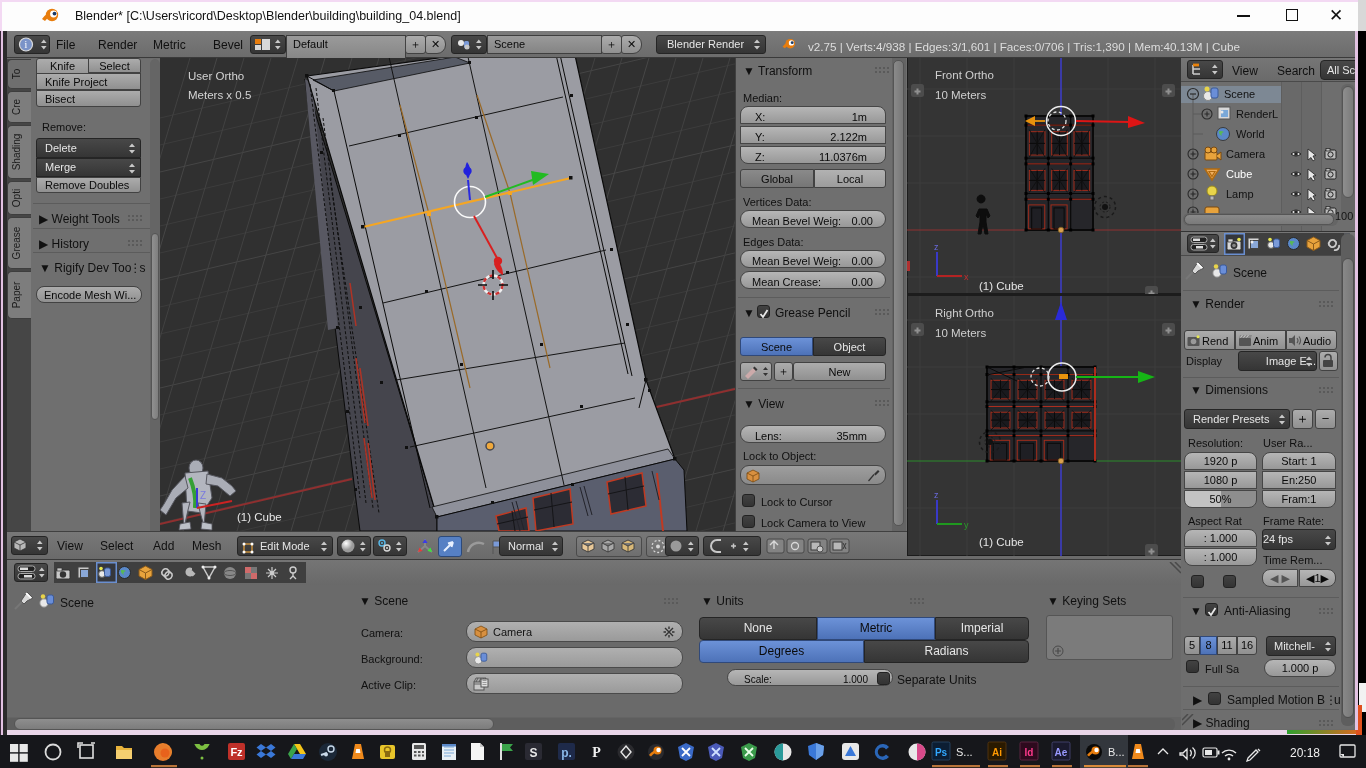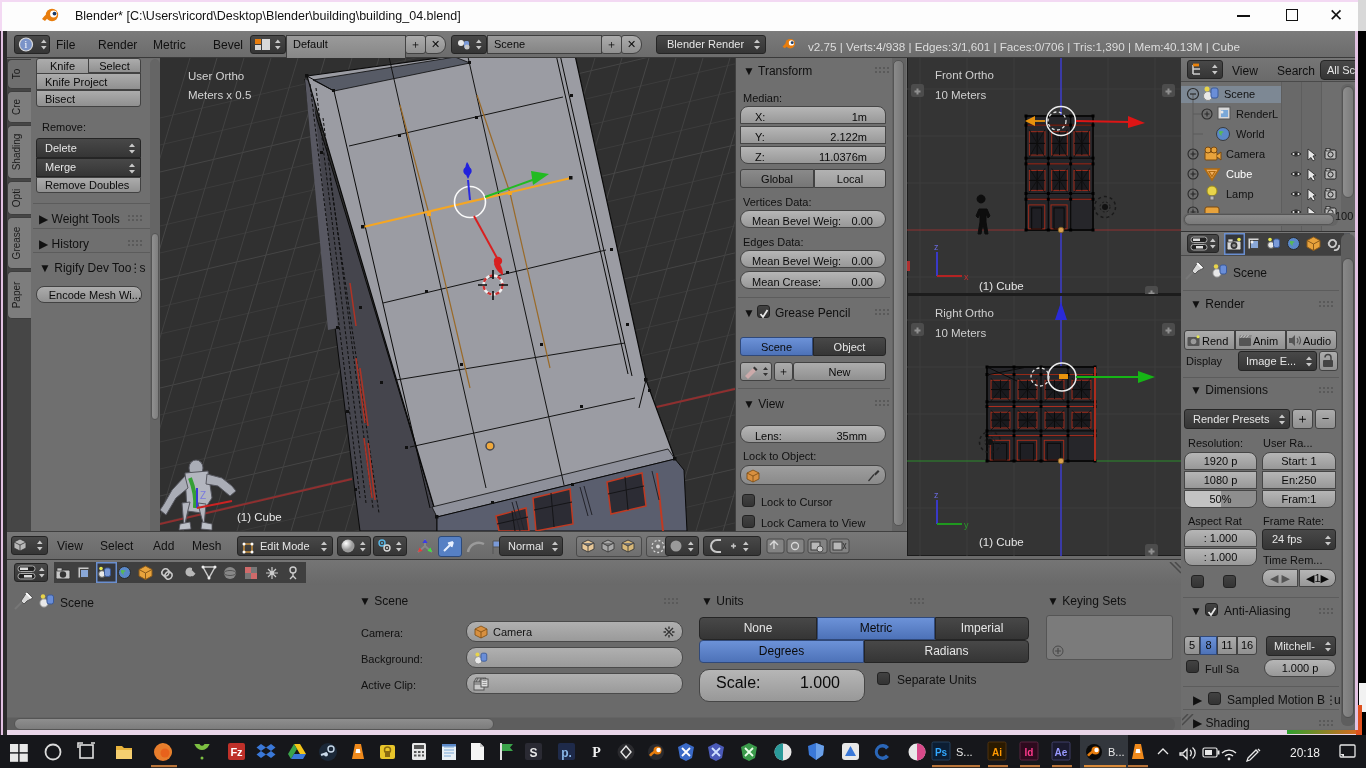--- a/index.html
+++ b/index.html
@@ -108,21 +108,21 @@
       </svg></div>
  <div class="a btn" style="left:5px;top:118px;width:105px;height:16px;line-height:15px;border-radius:0 0 3px 3px;text-align:left;padding-left:8px">Remove Doubles</div>
  <div class="a sep" style="left:2px;top:144px;width:125px"></div>
  <div class="a phdr" style="left:8px;top:153px">▶ Weight Tools</div>
  <div class="a grip" style="left:96px;top:155px"></div>
  <div class="a sep" style="left:2px;top:169px;width:125px"></div>
  <div class="a phdr" style="left:8px;top:178px">▶ History</div>
  <div class="a grip" style="left:96px;top:180px"></div>
  <div class="a sep" style="left:2px;top:193px;width:125px"></div>
  <div class="a phdr" style="left:8px;top:202px">▼ Rigify Dev To<span style="letter-spacing:-2px">o⋮</span>s</div>
- <div class="a btn" style="left:5px;top:227px;width:106px;height:17px;border-radius:8px;line-height:16px;text-align:right;padding-left:7px">Encode Mesh Wi...</div>
+ <div class="a btn" style="left:5px;top:227px;width:106px;height:17px;border-radius:8px;line-height:16px;text-align:left;padding-left:7px">Encode Mesh Wi...</div>
  <div class="a" style="left:119px;top:0px;width:10px;height:472px;background:#656565;border-radius:5px 5px 0 0"></div>
  <div class="a" style="left:120px;top:174px;width:8px;height:187px;background:linear-gradient(90deg,#909090,#7e7e7e);border:1px solid #555;border-radius:4px"></div>
 </div>
 
 <div class="a" id="vp" style="left:160px;top:58px;width:575px;height:473px;background:#303030">
 <svg width="575" height="473" viewBox="0 0 575 473">
  <g id="grid" stroke="#3c3c3c" stroke-width="1">
         <line x1="-20" y1="64.7" x2="595" y2="-79.80000000000001"></line>
         <line x1="-20" y1="91.7" x2="595" y2="-52.80000000000001"></line>
         <line stroke="#454545" x1="-20" y1="118.7" x2="595" y2="-25.80000000000001"></line>
@@ -905,21 +905,21 @@
       <span style="position:absolute;left:17px;top:4px">Anim</span>
     </div>
  <div class="a btn" style="left:105px;top:98px;width:51px;height:20px;border-radius:0 3px 3px 0">
       <svg width="14" height="13" style="position:absolute;left:1px;top:3px" viewBox="0 0 14 13">
         <path d="M1 4 h3 l3-3 v11 l-3-3 h-3 z" fill="#555"></path>
         <path d="M9 4 a4 4 0 0 1 0 5 M11 2.5 a6.5 6.5 0 0 1 0 8" stroke="#555" stroke-width="1.2" fill="none"></path>
       </svg>
       <span style="position:absolute;left:16px;top:4px">Audio</span>
     </div>
  <div class="a lbl" style="left:5px;top:124px">Display</div>
- <div class="a dbtn" style="left:57px;top:119px;width:79px;height:20px;text-align:left;padding-left:7px;line-height:18px">Image E...<svg class="a" style="right:3px;top:3px" width="8" height="13" viewBox="0 0 8 13">
+ <div class="a dbtn" style="left:57px;top:119px;width:79px;height:20px;text-align:right;padding-left:7px;line-height:18px">Image E...<svg class="a" style="right:3px;top:3px" width="8" height="13" viewBox="0 0 8 13">
         <path d="M1 5 l3-3.6 3 3.6z M1 8 l3 3.6 3-3.6z" fill="#c8c8c8"></path>
       </svg></div>
  <div class="a btn" style="left:138px;top:119px;width:19px;height:20px"><svg width="17" height="18" viewBox="0 0 17 18">
         <rect x="3" y="8" width="10" height="7" rx="1" fill="#444"></rect>
         <path d="M11 8 V5.5 a3 3 0 0 0-6 0" fill="none" stroke="#444" stroke-width="1.5"></path>
       </svg></div>
  <div class="a sep" style="left:2px;top:145px;width:156px"></div>
  <div class="a phdr" style="left:9px;top:151px">▼ Dimensions</div>
  <div class="a grip" style="left:137px;top:154px"></div>
  <div class="a dbtn" style="left:3px;top:177px;width:106px;height:20px;text-align:left;padding-left:8px;line-height:18px">Render Presets<svg class="a" style="right:3px;top:3px" width="8" height="13" viewBox="0 0 8 13">
@@ -931,21 +931,21 @@
  <div class="a lbl" style="left:82px;top:206px">User Ra...</div>
  <div class="a pill" style="left:3px;top:220px;width:73px;height:18px;border-radius:8px 8px 0 0;text-align:center;line-height:16px">1920 p</div>
  <div class="a pill" style="left:81px;top:220px;width:74px;height:18px;border-radius:8px 8px 0 0;text-align:center;line-height:16px">Start: 1</div>
  <div class="a pill" style="left:3px;top:239px;width:73px;height:18px;border-radius:0;text-align:center;line-height:16px">1080 p</div>
  <div class="a pill" style="left:81px;top:239px;width:74px;height:18px;border-radius:0;text-align:center;line-height:16px">En:250</div>
  <div class="a pill" style="left:3px;top:258px;width:73px;height:18px;border-radius:0 0 8px 8px;text-align:center;line-height:16px;background:linear-gradient(90deg,#c2c2c2 50%,#8e8e8e 50%)">50%</div>
  <div class="a pill" style="left:81px;top:258px;width:74px;height:18px;border-radius:0 0 8px 8px;text-align:center;line-height:16px">Fram:1</div>
  <div class="a lbl" style="left:7px;top:284px">Aspect Rat</div>
  <div class="a lbl" style="left:82px;top:284px">Frame Rate:</div>
  <div class="a pill" style="left:3px;top:297px;width:73px;height:18px;border-radius:8px 8px 0 0;text-align:center;line-height:16px">: 1.000</div>
- <div class="a dbtn" style="left:81px;top:297px;width:74px;height:21px;text-align:left;padding-left:9px;line-height:19px">24 fps<svg class="a" style="right:3px;top:4px" width="8" height="13" viewBox="0 0 8 13">
+ <div class="a dbtn" style="left:81px;top:297px;width:74px;height:21px;text-align:left;line-height:19px">24 fps<svg class="a" style="right:3px;top:4px" width="8" height="13" viewBox="0 0 8 13">
         <path d="M1 5 l3-3.6 3 3.6z M1 8 l3 3.6 3-3.6z" fill="#c8c8c8"></path>
       </svg></div>
  <div class="a pill" style="left:3px;top:316px;width:73px;height:18px;border-radius:0 0 8px 8px;text-align:center;line-height:16px">: 1.000</div>
  <div class="a lbl" style="left:82px;top:323px">Time Rem...</div>
  <div class="a chk" style="left:10px;top:343px"></div>
  <div class="a chk" style="left:42px;top:343px"></div>
  <div class="a pill" style="left:81px;top:337px;width:36px;height:18px;border-radius:8px 0 0 8px;text-align:center;line-height:16px;color:#555">◀ ▶</div>
  <div class="a pill" style="left:118px;top:337px;width:37px;height:18px;border-radius:0 8px 8px 0;text-align:center;line-height:16px">◀1▶</div>
  <div class="a sep" style="left:2px;top:365px;width:156px"></div>
  <div class="a phdr" style="left:9px;top:372px">▼</div>
@@ -1088,21 +1088,21 @@
       </svg>
  </div>
 
  <div class="a phdr" style="left:700px;top:34px">▼ Units</div>
  <div class="a grip" style="left:908px;top:37px"></div>
  <div class="a dbtn" style="left:698px;top:57px;width:118px;height:23px;border-radius:4px 0 0 4px;line-height:21px;font-size:12px">None</div>
  <div class="a bbtn" style="left:816px;top:57px;width:118px;height:23px;border-radius:0;line-height:21px;font-size:12px;color:#0a0a0a">Metric</div>
  <div class="a dbtn" style="left:934px;top:57px;width:94px;height:23px;border-radius:0 4px 4px 0;line-height:21px;font-size:12px">Imperial</div>
  <div class="a bbtn" style="left:698px;top:80px;width:165px;height:23px;border-radius:4px 0 0 4px;line-height:21px;font-size:12px;color:#0a0a0a">Degrees</div>
  <div class="a dbtn" style="left:863px;top:80px;width:165px;height:23px;border-radius:0 4px 4px 0;line-height:21px;font-size:12px">Radians</div>
- <div class="a pill" style="left:698px;top:109px;width:166px;height:33px;border-radius:10px;font-size:16px">
+ <div class="a pill" style="left:726px;top:109px;width:166px;height:17px;border-radius:10px;font-size:10px">
       <span class="a" style="left:16px;top:4px">Scale:</span>
       <span class="a" style="right:24px;top:4px">1.000</span>
     </div>
  <div class="a chk" style="left:876px;top:112px"></div>
  <div class="a lbl" style="left:896px;top:115px;font-size:12px">Separate Units</div>
 
  <div class="a phdr" style="left:1046px;top:34px">▼ Keying Sets</div>
  <div class="a" style="left:1045px;top:55px;width:127px;height:45px;background:#7b7b7b;border:1px solid #555;border-radius:3px"></div>
  <svg class="a" style="left:1051px;top:85px" width="12" height="12" viewBox="0 0 12 12">
       <circle cx="6" cy="6" r="5" fill="none" stroke="#4a4a4a"></circle>

